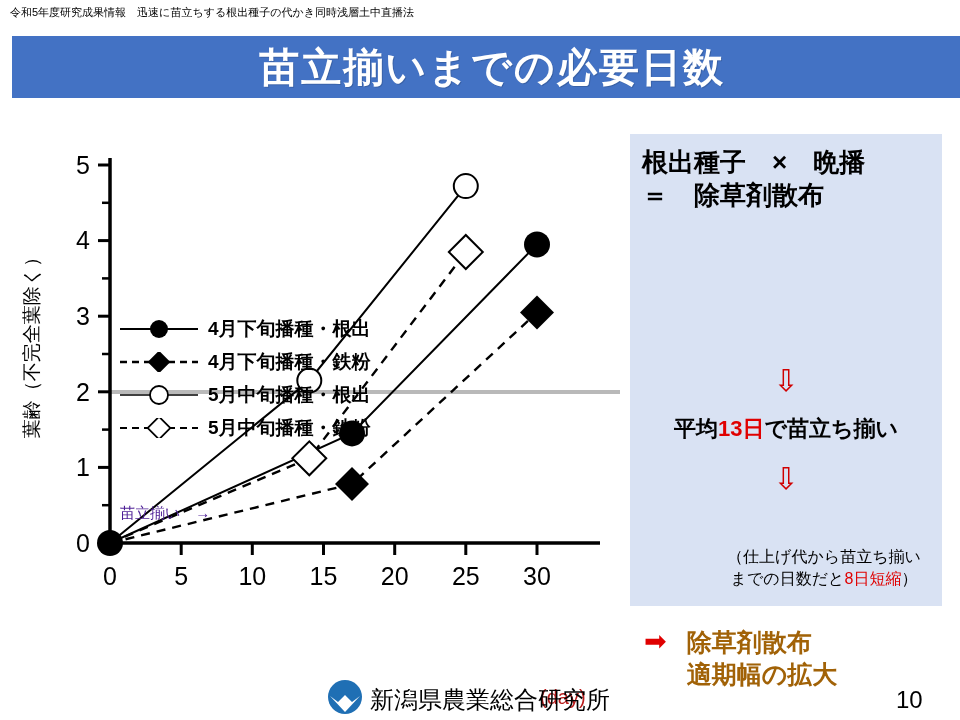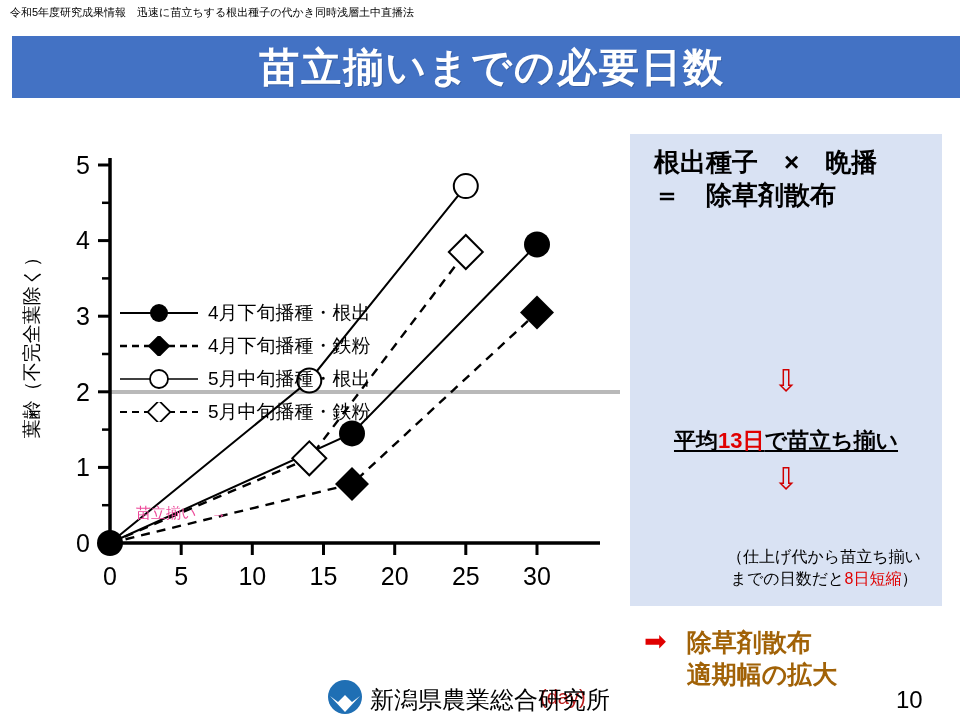--- a/index.html
+++ b/index.html
@@ -32,22 +32,23 @@
     text-shadow:1px 1px 0 rgba(0,0,0,.15);
   }
 
   
   .chart-wrap{
     position:absolute;left:0;top:130px;width:620px;height:470px;
   }
   .chart-svg{display:block;}
 
   .legend{
-    position:absolute;left:118px;top:166px;
+    position:absolute;left:118px;top:182px;
     width:300px;
+    font-weight:bold;
   }
   .legend-row{
     display:flex;align-items:center;height:33px;
   }
   .legend-key{width:82px;height:20px;position:relative;flex:none;}
   .legend-label{
     font-size:19px;color:#000;margin-left:8px;white-space:nowrap;
   }
 
   .axis-ylabel{
@@ -56,45 +57,45 @@
     transform-origin:center center;
     text-align:center;
     font-size:19px;color:#000;white-space:nowrap;
   }
   .axis-xunit{
     position:absolute;left:540px;top:556px;
     font-size:20px;color:#b91c1c;
   }
   .threshold-note{
     position:absolute;left:120px;top:374px;
-    font-size:15px;color:#ec4899;white-space:nowrap;margin-left:16px;
+    font-size:15px;color:#4c1d95;white-space:nowrap;
   }
 
   
   .panel{
     position:absolute;left:630px;top:134px;width:312px;height:472px;
     background:#d9e2f3;
   }
   .panel-head{
     position:absolute;left:0;top:12px;width:312px;
     font-size:26px;font-weight:bold;color:#000;line-height:1.28;
-    padding-left:24px;box-sizing:border-box;
+    padding-left:12px;box-sizing:border-box;
   }
   .panel-head div{white-space:nowrap;}
   .arrow-down{
     position:absolute;left:0;width:312px;text-align:center;
     color:#d00000;font-size:30px;line-height:1;
   }
   .arrow-down.a1{top:232px;}
   .arrow-down.a2{top:330px;}
   .panel-line{
     position:absolute;left:0;width:312px;text-align:center;
     font-size:22px;font-weight:bold;color:#000;white-space:nowrap;
   }
-  .panel-line.l1{top:292px;text-decoration:underline;}
+  .panel-line.l1{top:280px;}
   .panel-line.l2{top:378px;}
   .red{color:#e00000;}
   .panel-sub{
     position:absolute;left:0;width:312px;text-align:center;
     font-size:16px;color:#000;line-height:1.35;padding-left:38px;
   }
   .panel-sub.s1{top:412px;}
   .panel-concl{
     position:absolute;left:0;top:492px;width:312px;
   }

